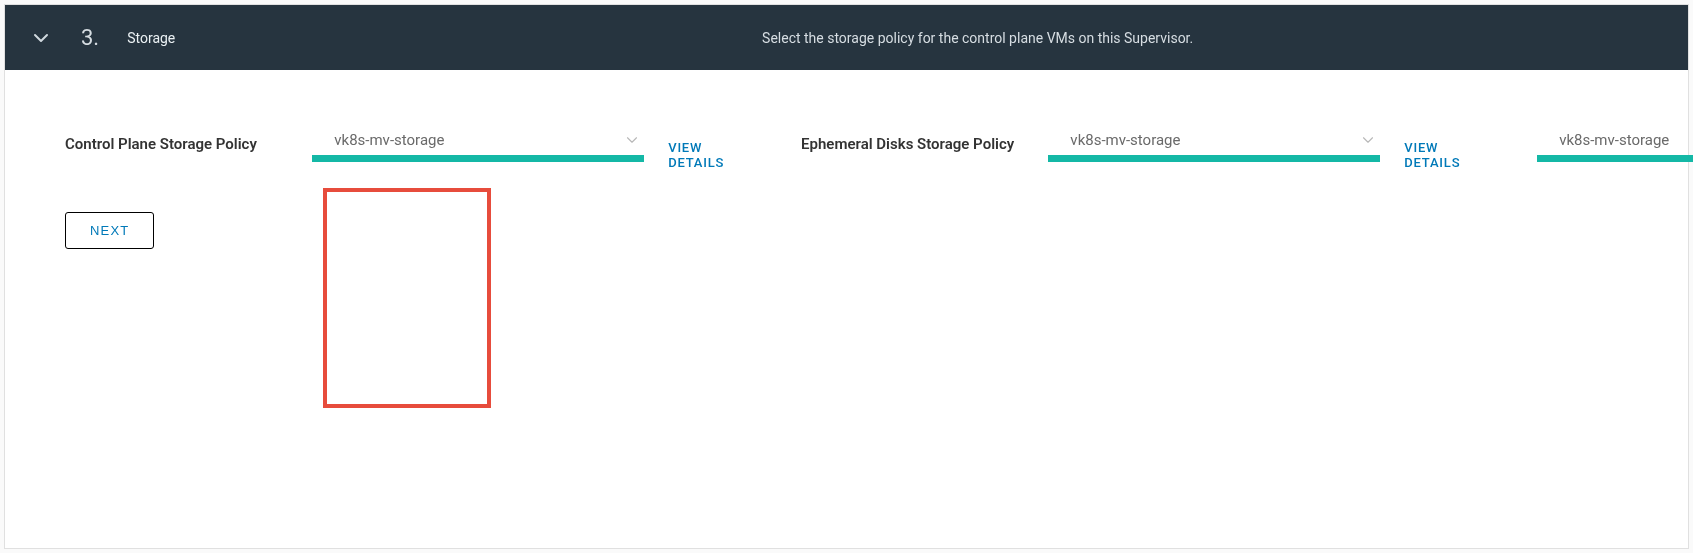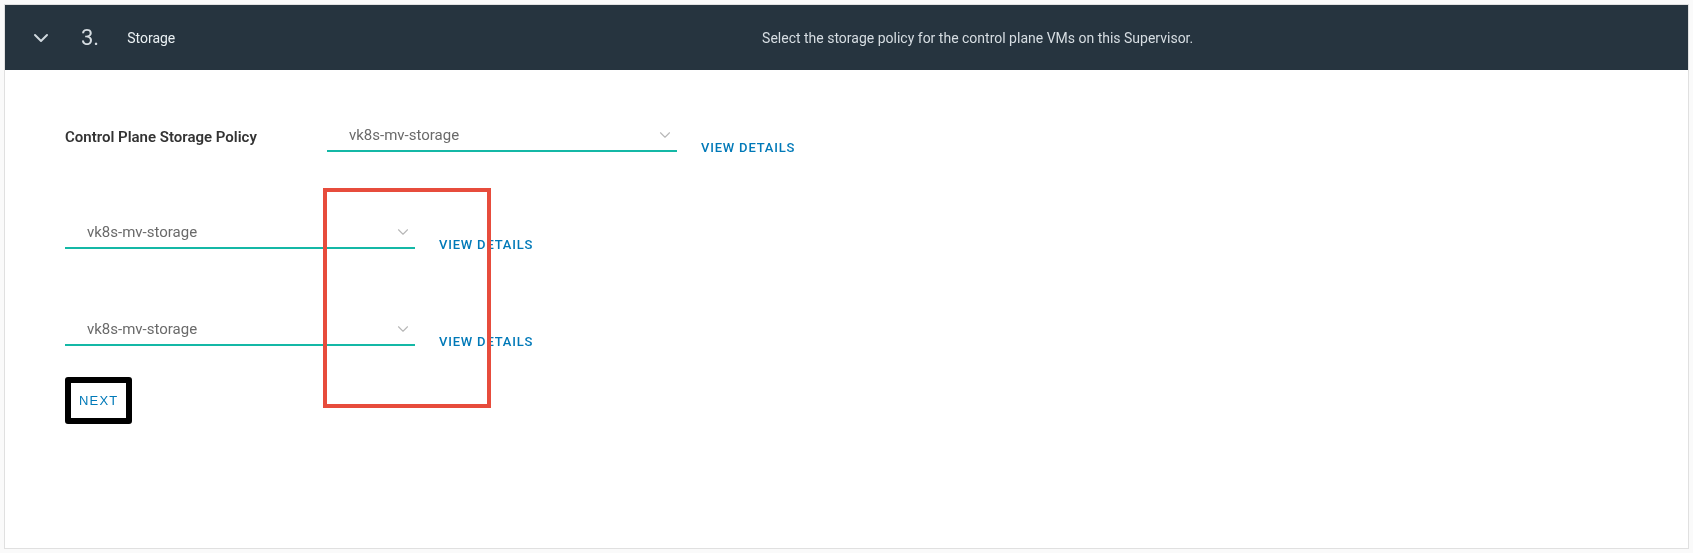--- a/index.html
+++ b/index.html
@@ -60,37 +60,37 @@
     }
     .description {
       font-size: 16px;
       color: #4a4a4a;
       line-height: 1.9;
       margin-bottom: 40px;
       max-width: 1550px;
     }
     .form-rows {
       display: flex;
-      flex-direction: column;
-      gap: 60px;
+      flex-direction: row;
+      gap: 44px;
     }
     .form-row {
       display: flex;
       align-items: center;
     }
     .form-label {
       width: 262px;
       font-size: 15px;
       color: #333333;
       font-weight: 600;
     }
     .select-wrap {
       width: 350px;
       position: relative;
-      border-bottom: 2px solid #14b8a6;
+      border-bottom: 7px solid #14b8a6;
       display: flex;
       align-items: center;
       padding: 4px 6px 6px 22px;
     }
     .select-value {
       font-size: 15px;
       color: #6a6a6a;
       flex: 1;
     }
     .select-caret {
@@ -100,28 +100,28 @@
     .view-details {
       color: #0079b8;
       font-size: 13px;
       font-weight: 500;
       letter-spacing: 0.8px;
       margin-left: 24px;
       cursor: pointer;
       margin-top: 22px;
     }
     .next-btn {
-      margin-top: 28px;
-      border: 6px solid #000000;
+      margin-top: 42px;
+      border: 1px solid #000000;
       background: #fff;
       color: #0079b8;
       font-size: 13px;
       font-weight: 500;
       letter-spacing: 1.2px;
-      padding: 10px 8px;
+      padding: 10px 24px;
       border-radius: 3px;
       cursor: pointer;
     }
     .highlight-box {
       position: absolute;
       border: 4px solid #e74c3c;
       left: 318px;
       top: 118px;
       width: 168px;
       height: 220px;
@@ -156,20 +156,21 @@
           <span class="select-caret">
             <svg width="12" height="12" viewBox="0 0 16 16">
                 <path d="M2 5 L8 11 L14 5" stroke="currentColor" stroke-width="1.5" fill="none" stroke-linecap="round" stroke-linejoin="round"></path>
               </svg>
           </span>
         </div>
         <a class="view-details">VIEW DETAILS</a>
       </div>
 
       <div class="form-row">
+        <label class="form-label">Ephemeral Disks Storage Policy</label>
         <div class="select-wrap">
           <span class="select-value">vk8s-mv-storage</span>
           <span class="select-caret">
             <svg width="12" height="12" viewBox="0 0 16 16">
                 <path d="M2 5 L8 11 L14 5" stroke="currentColor" stroke-width="1.5" fill="none" stroke-linecap="round" stroke-linejoin="round"></path>
               </svg>
           </span>
         </div>
         <a class="view-details">VIEW DETAILS</a>
       </div>

